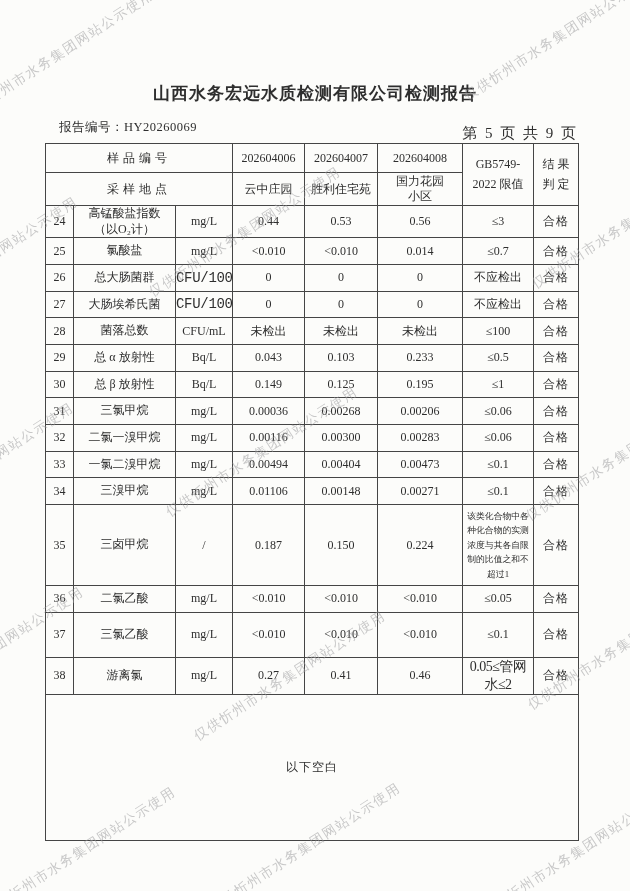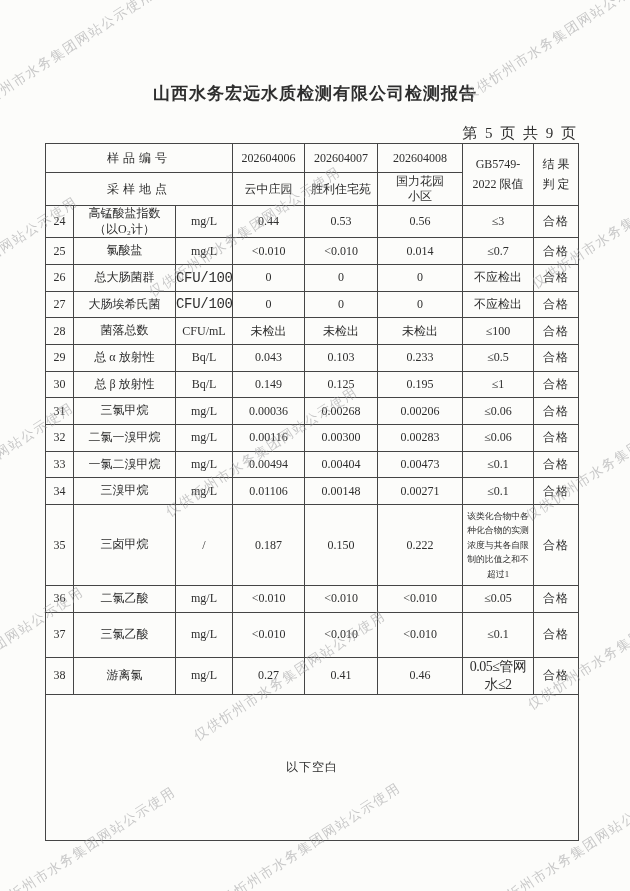--- a/index.html
+++ b/index.html
@@ -80,20 +80,21 @@
     letter-spacing:1px;
   }
 </style>
 </head>
 <body>
 
 <div class="page">
 
   <div class="doc-title">山西水务宏远水质检测有限公司检测报告</div>
 
+  <div class="report-no"><span>报告编号：</span><span>HY20260069</span></div>
 
   <div class="page-indicator">第 5 页 共 9 页</div>
 
   <div class="tbl-wrap">
     <table class="report">
       <colgroup>
         <col style="width:28px">
           <col style="width:102px">
           <col style="width:57px">
         <col style="width:72px">
@@ -236,21 +237,21 @@
             <td class="c-val">0.00271</td>
             <td class="c-limit">≤0.1</td>
             <td class="c-result">合格</td>
           </tr>
           <tr style="height: 81px;">
             <td class="c-no">35</td>
             <td class="c-name">三卤甲烷</td>
             <td class="c-unit">/</td>
             <td class="c-val">0.187</td>
             <td class="c-val">0.150</td>
-            <td class="c-val">0.222</td>
+            <td class="c-val">0.224</td>
             <td class="c-limit long">该类化合物中各种化合物的实测浓度与其各自限制的比值之和不超过1</td>
             <td class="c-result">合格</td>
           </tr>
           <tr style="height: 26.7px;">
             <td class="c-no">36</td>
             <td class="c-name">二氯乙酸</td>
             <td class="c-unit">mg/L</td>
             <td class="c-val">&lt;0.010</td>
             <td class="c-val">&lt;0.010</td>
             <td class="c-val">&lt;0.010</td>

